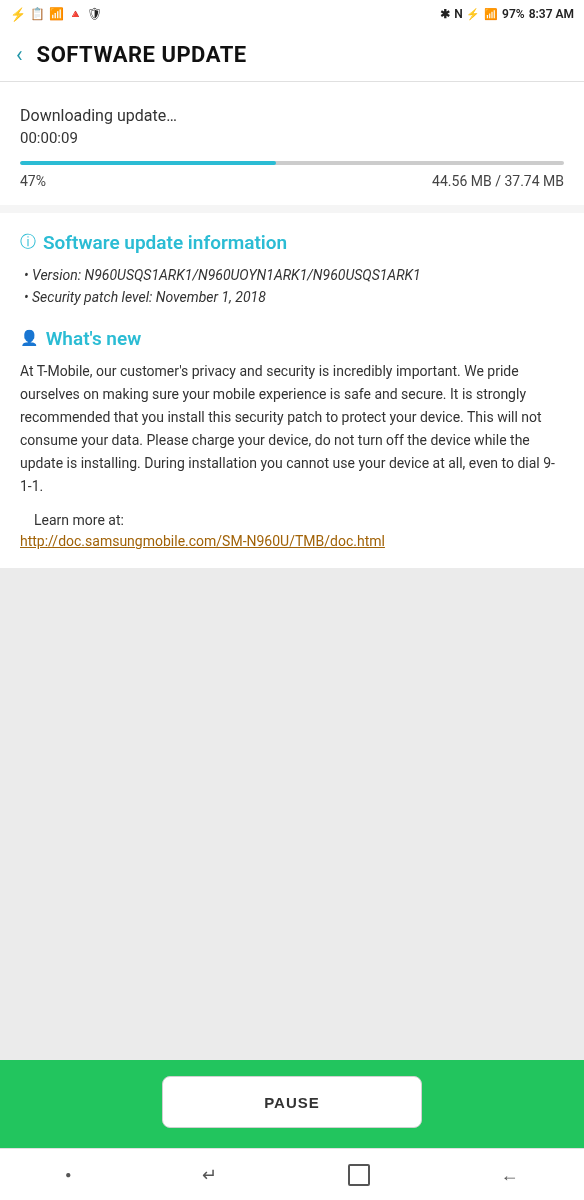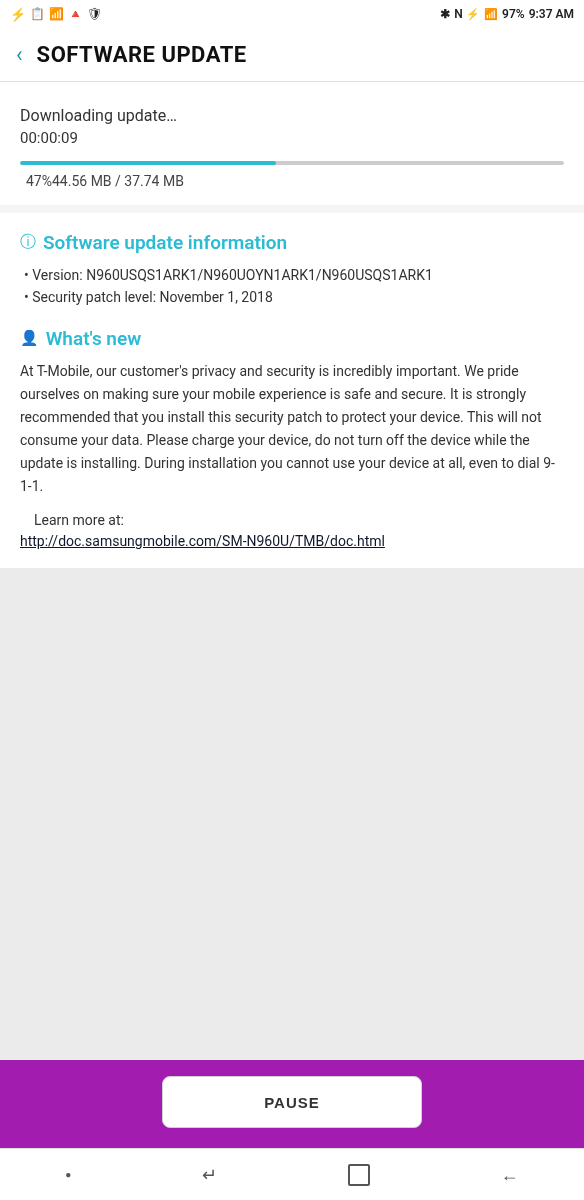--- a/index.html
+++ b/index.html
@@ -88,24 +88,24 @@
       overflow: hidden;
     }
     .progress-fill {
       height: 100%;
       background: #2bbcd4;
       border-radius: 2px;
     }
 
     .progress-info {
       display: flex;
+      justify-content: space-between;
       align-items: center;
       font-size: 14px;
       color: #444;
-      margin-left: 6px;
     }
 
     
     .info-section {
       background: #fff;
       padding: 18px 20px;
       margin-bottom: 0;
     }
 
     .section-header {
@@ -121,20 +121,21 @@
     .section-title {
       color: #2bbcd4;
       font-size: 19px;
       font-weight: 600;
     }
 
     .info-list {
       list-style: none;
       padding: 0;
       margin-bottom: 18px;
+      font-style: italic;
     }
     .info-list li {
       font-size: 14px;
       color: #333;
       line-height: 1.6;
       padding-left: 4px;
     }
     .info-list li::before {
       content: '• ';
     }
@@ -151,36 +152,36 @@
     }
 
     .learn-more {
       font-size: 14px;
       color: #333;
       margin-bottom: 4px;
       margin-left: 14px;
     }
 
     .learn-more-link {
-      color: #0f172a;
+      color: #a16207;
       font-size: 14px;
       text-decoration: underline;
       word-break: break-all;
     }
 
     
     .gray-area {
       flex: 1;
       background: #ebebeb;
       min-height: 140px;
     }
 
     
     .bottom-button-area {
-      background: #a21caf;
+      background: #22c55e;
       display: flex;
       justify-content: center;
       align-items: center;
       padding: 16px 20px 20px 20px;
     }
 
     .pause-button {
       width: 260px;
       height: 52px;
       background: #fff;
@@ -225,21 +226,21 @@
     <span style="font-size:12px;">📶</span>
     <span style="font-size:12px;">🔺</span>
     <span style="font-size:12px;">🛡</span>
   </div>
   <div class="status-right">
     <span style="font-size:12px;">✱</span>
     <span>N</span>
     <span style="font-size:11px;">⚡</span>
     <span style="font-size:11px;">📶</span>
     <span>97%</span>
-    <span>9:37 AM</span>
+    <span>8:37 AM</span>
   </div>
 </div>
 
 <div class="header">
   <span class="back-arrow">‹</span>
   <span class="header-title">SOFTWARE UPDATE</span>
 </div>
 
 <div class="main-content">
   <div class="download-status">Downloading update…</div>

